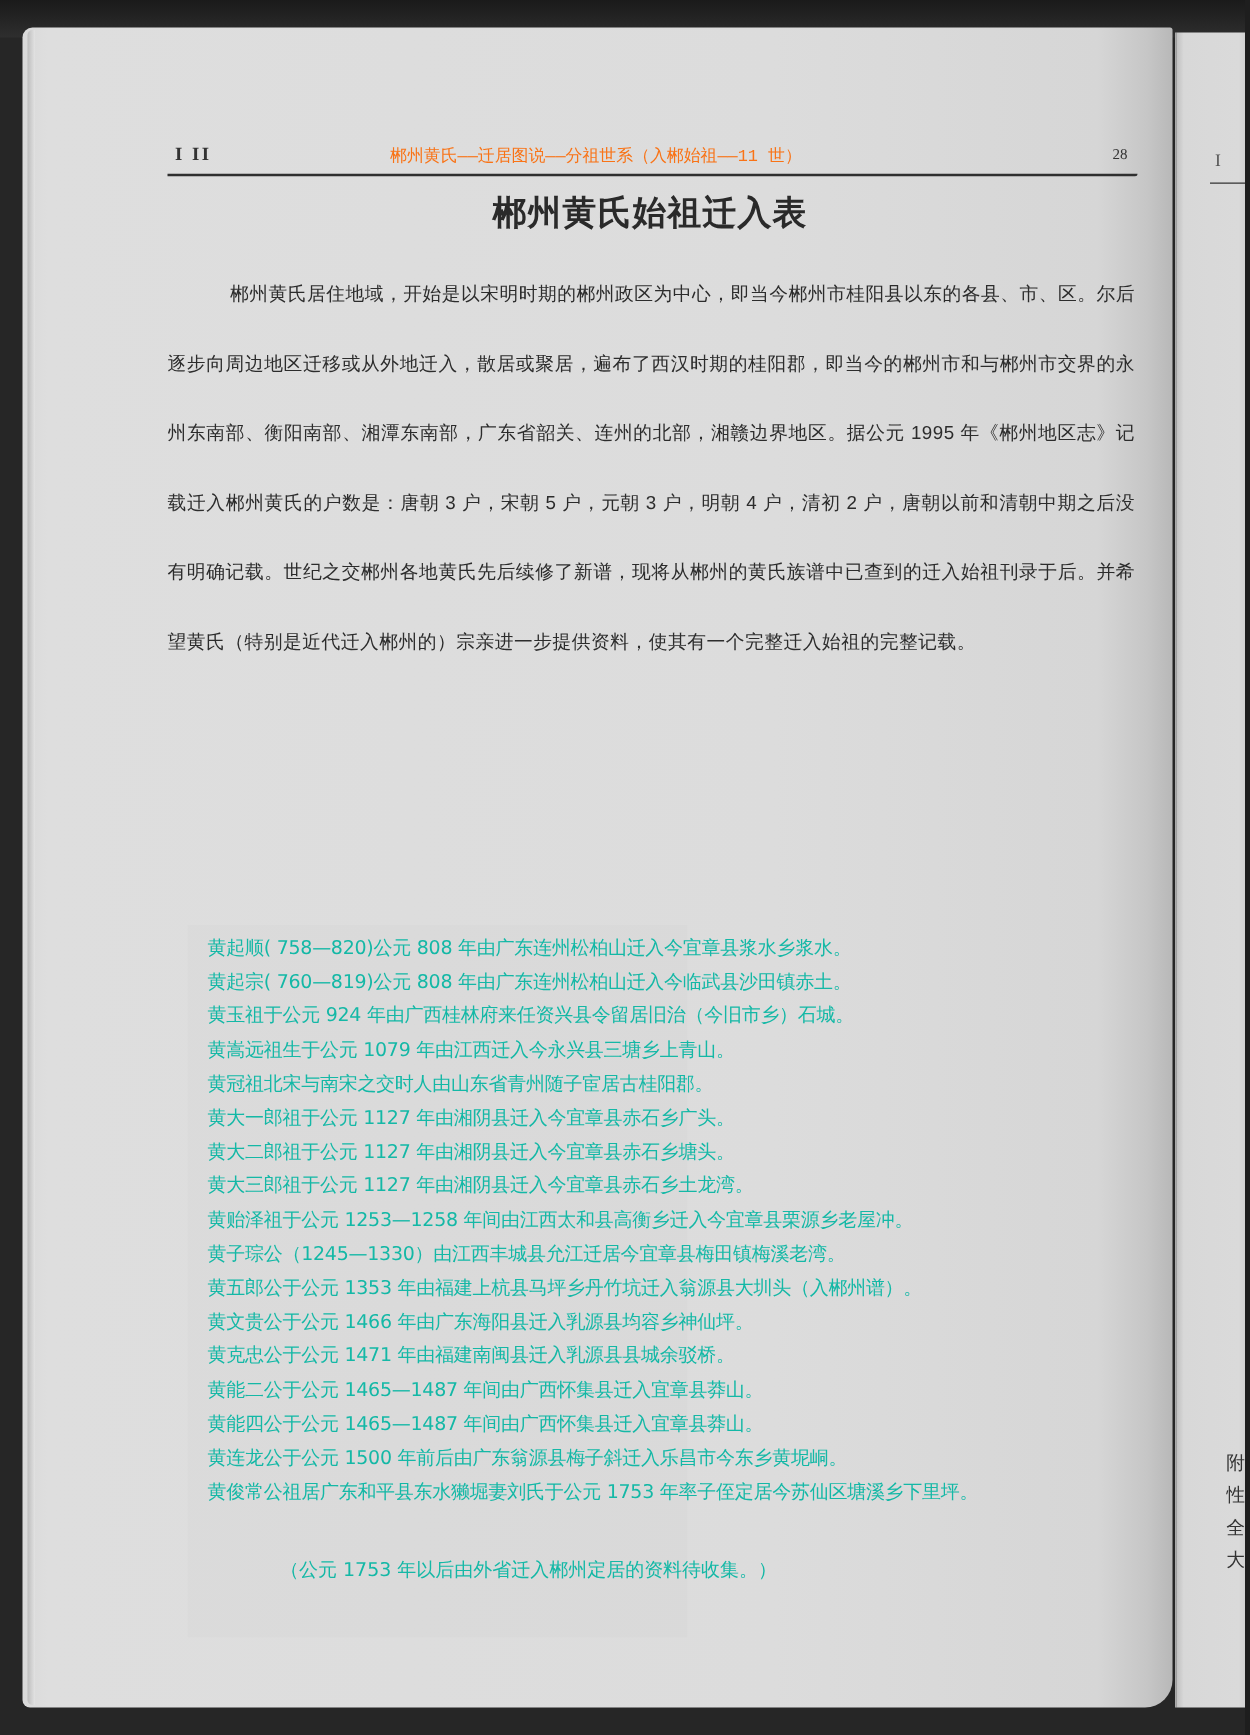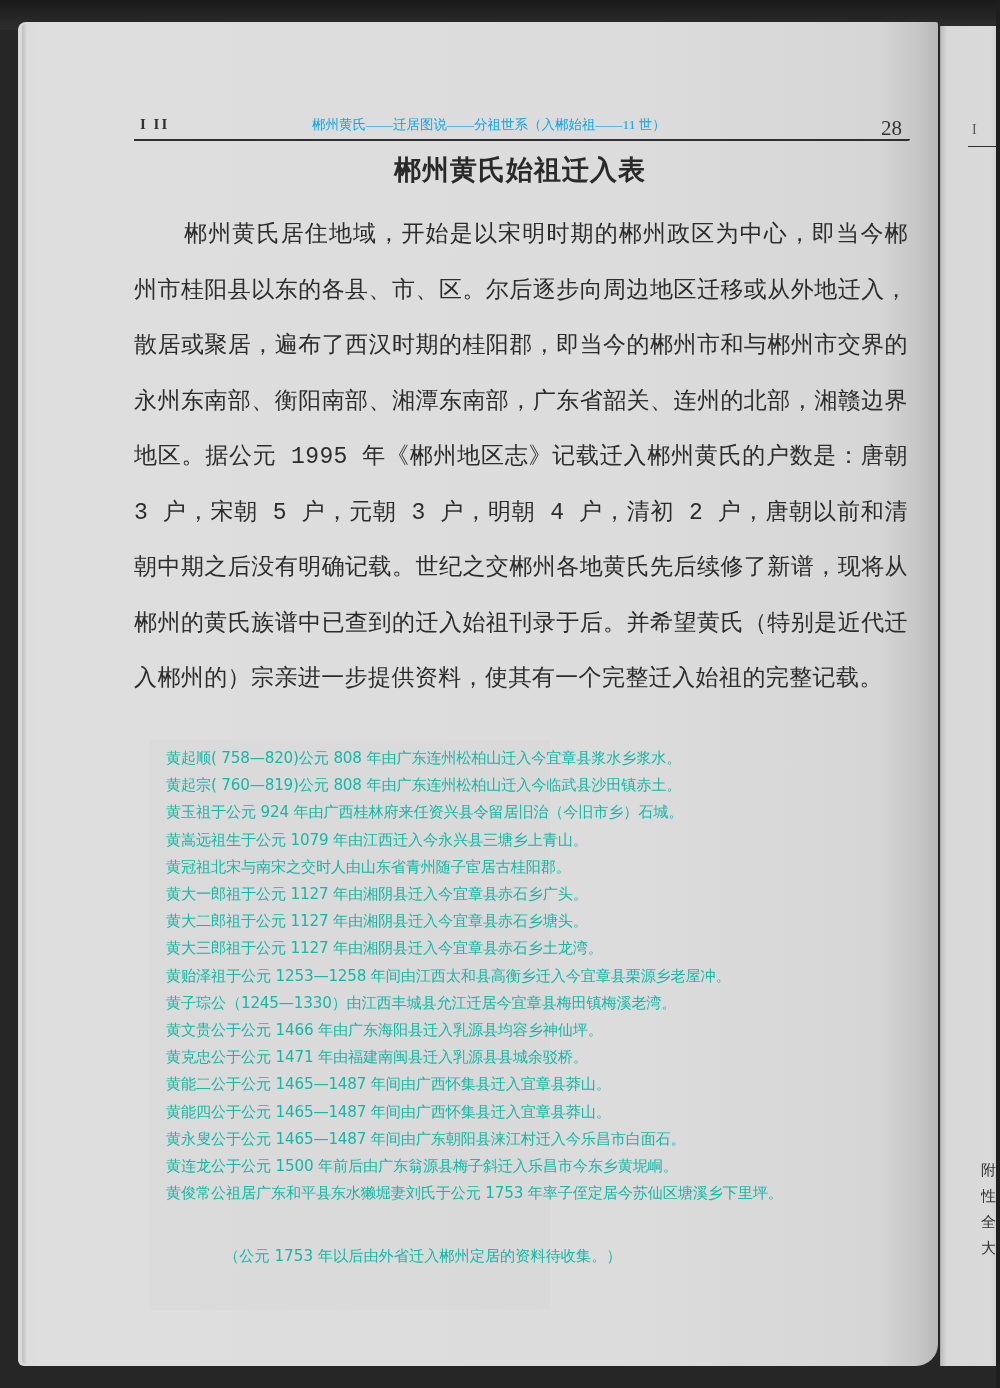--- a/index.html
+++ b/index.html
@@ -45,42 +45,42 @@
   .next-side-text span { display: block; }
 
   .running-header {
     position: absolute; left: 140px; top: 114px; width: 766px; height: 24px;
   }
   .rh-left {
     position: absolute; left: 0; top: 2px; font-size: 15px; color: #333;
     font-family: "Liberation Serif", serif; letter-spacing: 2px; font-weight: bold;
   }
   .rh-center {
-    position: absolute; left: 172px; top: 2px; font-size: 13.5px; color: #0ea5e9;
-    font-family: Liberation Serif, serif; white-space: nowrap;
+    position: absolute; left: 172px; top: 2px; font-size: 13.5px; color: #f97316;
+    font-family: Liberation Mono, monospace; white-space: nowrap;
   }
   .rh-right {
-    position: absolute; right: 4px; top: 2px; font-size: 21px; color: #333;
+    position: absolute; right: 4px; top: 2px; font-size: 12px; color: #333;
     font-family: "Liberation Serif", serif;
   }
   .rh-rule {
     position: absolute; left: 134px; top: 139px; width: 776px; height: 2px;
     background: #2f2f2f; border-radius: 0 0 6px 0;
   }
 
   .title {
     position: absolute; left: 0; top: 152px; width: 1040px; text-align: center;
     font-size: 27px; font-weight: bold; color: #2a2a2a;
     font-family: "DejaVu Sans", sans-serif; letter-spacing: 1px;
   }
 
   .body-text {
     position: absolute; left: 134px; top: 208px; width: 774px;
-    font-size: 23px; line-height: 55.5px; color: #2c2c2c;
-    font-family: Liberation Mono, monospace;
+    font-size: 15px; line-height: 55.5px; color: #2c2c2c;
+    font-family: Liberation Sans, sans-serif;
     text-align: justify; text-indent: 50px; letter-spacing: 0.4px;
   }
 
   .entries {
     position: absolute; left: 166px; top: 745px; width: 740px;
     font-size: 15.2px; line-height: 27.2px; color: #14b8a6;
     font-family: "DejaVu Sans", sans-serif;
   }
   .entry { white-space: nowrap; letter-spacing: -0.2px; }
   .entry-note { padding-left: 58px; white-space: nowrap; margin-top: 36px; }
@@ -124,21 +124,21 @@
   <div class="entry">黄起顺( 758—820)公元 808 年由广东连州松柏山迁入今宜章县浆水乡浆水。</div>
   <div class="entry">黄起宗( 760—819)公元 808 年由广东连州松柏山迁入今临武县沙田镇赤土。</div>
   <div class="entry">黄玉祖于公元 924 年由广西桂林府来任资兴县令留居旧治（今旧市乡）石城。</div>
   <div class="entry">黄嵩远祖生于公元 1079 年由江西迁入今永兴县三塘乡上青山。</div>
   <div class="entry">黄冠祖北宋与南宋之交时人由山东省青州随子宦居古桂阳郡。</div>
   <div class="entry">黄大一郎祖于公元 1127 年由湘阴县迁入今宜章县赤石乡广头。</div>
   <div class="entry">黄大二郎祖于公元 1127 年由湘阴县迁入今宜章县赤石乡塘头。</div>
   <div class="entry">黄大三郎祖于公元 1127 年由湘阴县迁入今宜章县赤石乡土龙湾。</div>
   <div class="entry">黄贻泽祖于公元 1253—1258 年间由江西太和县高衡乡迁入今宜章县栗源乡老屋冲。</div>
   <div class="entry">黄子琮公（1245—1330）由江西丰城县允江迁居今宜章县梅田镇梅溪老湾。</div>
+  <div class="entry">黄五郎公于公元 1353 年由福建上杭县马坪乡丹竹坑迁入翁源县大圳头（入郴州谱）。</div>
   <div class="entry">黄文贵公于公元 1466 年由广东海阳县迁入乳源县均容乡神仙坪。</div>
   <div class="entry">黄克忠公于公元 1471 年由福建南闽县迁入乳源县县城余驳桥。</div>
   <div class="entry">黄能二公于公元 1465—1487 年间由广西怀集县迁入宜章县莽山。</div>
   <div class="entry">黄能四公于公元 1465—1487 年间由广西怀集县迁入宜章县莽山。</div>
-  <div class="entry">黄永叟公于公元 1465—1487 年间由广东朝阳县涞江村迁入今乐昌市白面石。</div>
   <div class="entry">黄连龙公于公元 1500 年前后由广东翁源县梅子斜迁入乐昌市今东乡黄坭峒。</div>
   <div class="entry">黄俊常公祖居广东和平县东水獭堀妻刘氏于公元 1753 年率子侄定居今苏仙区塘溪乡下里坪。</div>
   <div class="entry-note">（公元 1753 年以后由外省迁入郴州定居的资料待收集。）</div>
 </div>
 
 </body></html>

